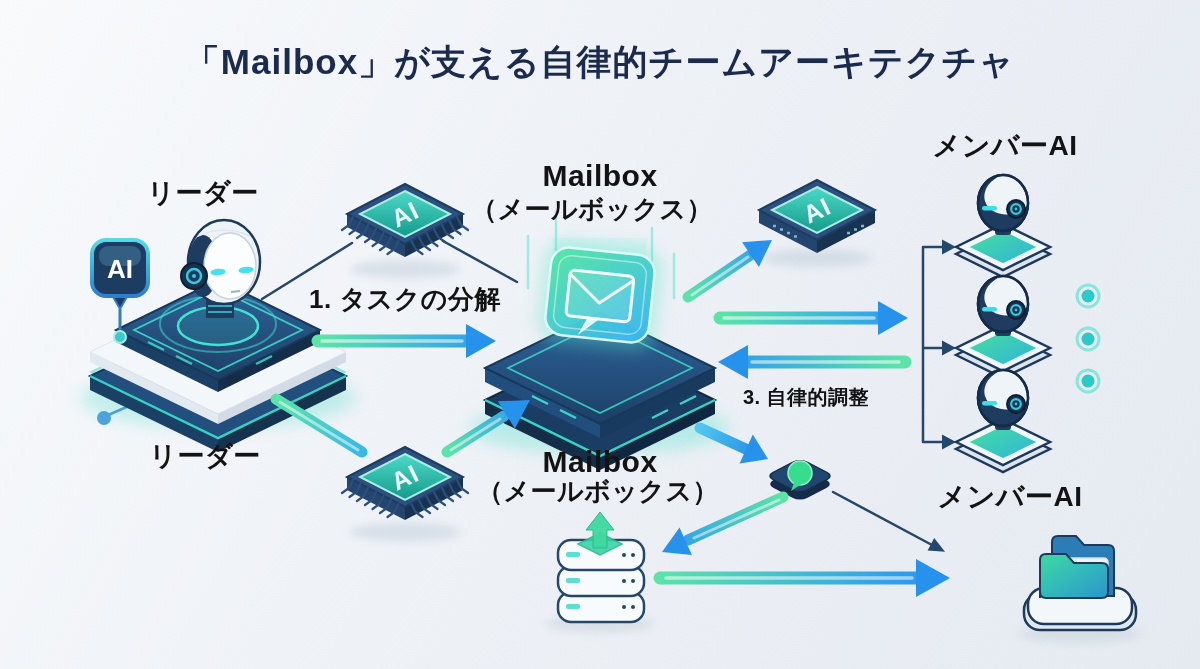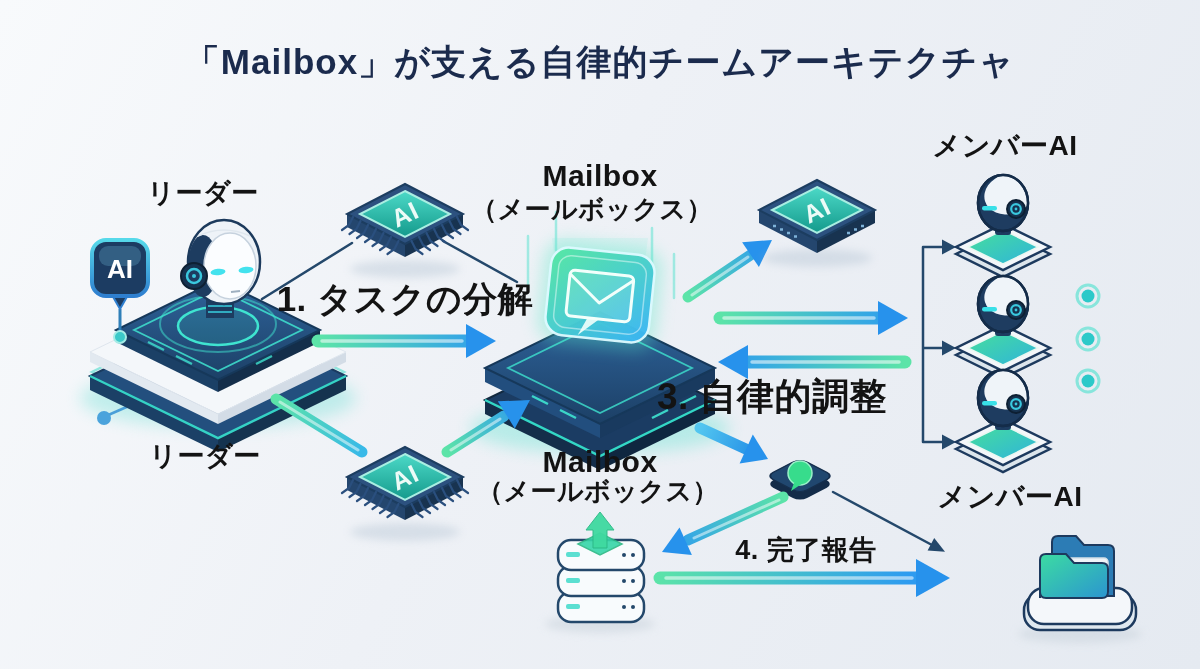--- a/index.html
+++ b/index.html
@@ -319,20 +319,19 @@
 
 <div class="lbl" style="left:203px;top:193px;font-size:27px;">リーダー</div>
 <div class="lbl" style="left:205px;top:456px;font-size:27px;">リーダー</div>
 
 <div class="lbl" style="left:600px;top:176px;font-size:30px;">Mailbox</div>
 <div class="lbl" style="left:592px;top:209px;font-size:26px;">（メールボックス）</div>
 
 <div class="lbl" style="left:600px;top:462px;font-size:30px;">Mailbox</div>
 <div class="lbl" style="left:598px;top:491px;font-size:26px;">（メールボックス）</div>
 
-<div class="lbl" style="left:405px;top:299px;font-size:35px;">1. タスクの分解</div>
-<div class="lbl" style="left:772px;top:397px;font-size:37px;">3. 自律的調整</div>
-<div class="lbl" style="left:806px;top:550px;font-size:27px;">4. 完了報告</div>
+<div class="lbl" style="left:405px;top:299px;font-size:26px;">1. タスクの分解</div>
+<div class="lbl" style="left:806px;top:397px;font-size:20px;">3. 自律的調整</div>
 
 <div class="lbl" style="left:1005px;top:146px;font-size:28px;">メンバーAI</div>
 <div class="lbl" style="left:1010px;top:497px;font-size:28px;">メンバーAI</div>
 
 </div>
 
 </body></html>

